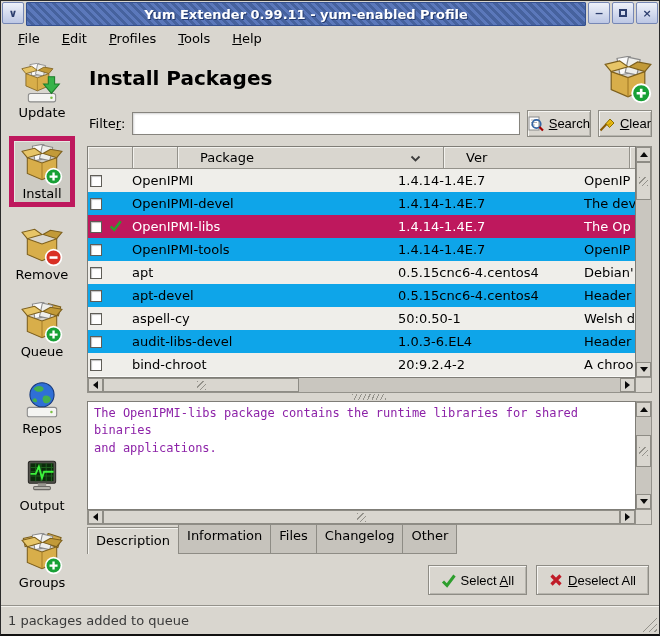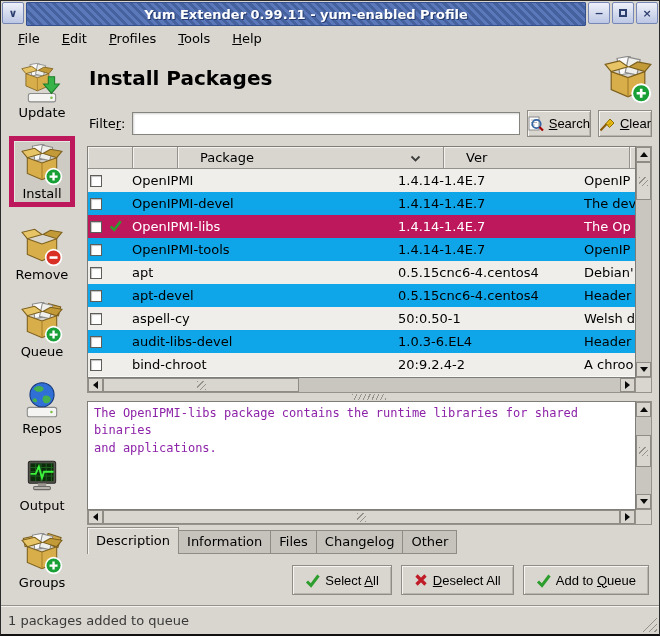--- a/index.html
+++ b/index.html
@@ -97,21 +97,21 @@
   
   .desc-widget { display:flex; flex-direction:column; margin-left:2px; flex:1; min-height:118px; }
   .dw-top { display:flex; flex:1; }
   .desc-text { flex:1; border:1px solid #7f7d77; background:#fff; padding:3px 6px;
       font-family:"DejaVu Sans Mono","Liberation Mono",monospace; font-size:12px; line-height:1.45;
       color:#8d23a8; white-space:pre-line; overflow:hidden; }
   .dw-bottom { display:flex; height:15px; }
 
   
   .tabs { display:flex; align-items:flex-end; height:27px; margin:2px 0 0 2px; flex:none; }
-  .tab { height:24px; padding:3px 8px 0; font-size:13px; background:#c6c3bc;
+  .tab { height:30px; padding:3px 8px 0; font-size:13px; background:#c6c3bc;
          border:1px solid #8e8c85; margin-right:-1px; }
   .tab.active { height:27px; padding-top:5px; background:#d9d6cf; border-bottom:none;
                 box-shadow:inset 1px 1px 0 #f3f2ee; position:relative; z-index:2; }
 
   
   .actions { display:flex; justify-content:flex-end; gap:9px; margin:11px 3px 10px 0; flex:none; }
   .action-btn { height:30px; padding:0 12px; }
   .statusbar { height:29px; border-top:1px solid #94928b; box-shadow:inset 0 1px 0 #f3f2ee;
        display:flex; align-items:center; padding:0 7px; font-size:13px; color:#3a3a3a;
        position:relative; flex:none; }
@@ -508,28 +508,20 @@
           <span><span>Select </span><u>A</u><span>ll</span></span>
         </button>
         <button class="btn action-btn">
           <span class="ico">
             <svg width="14" height="14" viewBox="0 0 14 14">
                 <path d="M2.5 2.5 L11.5 11.5 M11.5 2.5 L2.5 11.5" stroke="#c01c28" stroke-width="3.2"></path>
               </svg>
           </span>
           <span><span></span><u>D</u><span>eselect All</span></span>
         </button>
-        <button class="btn action-btn">
-          <span class="ico">
-              <svg width="15" height="15" viewBox="0 0 15 15">
-                <use href="#svg-check"></use>
-              </svg>
-            </span>
-          <span><span>Add to </span><u>Q</u><span>ueue</span></span>
-        </button>
       </div>
     </div>
   </div>
 
   <div class="statusbar">
     <span>1 packages added to queue</span>
     <span class="resize-grip"></span>
   </div>
 </div>
 

